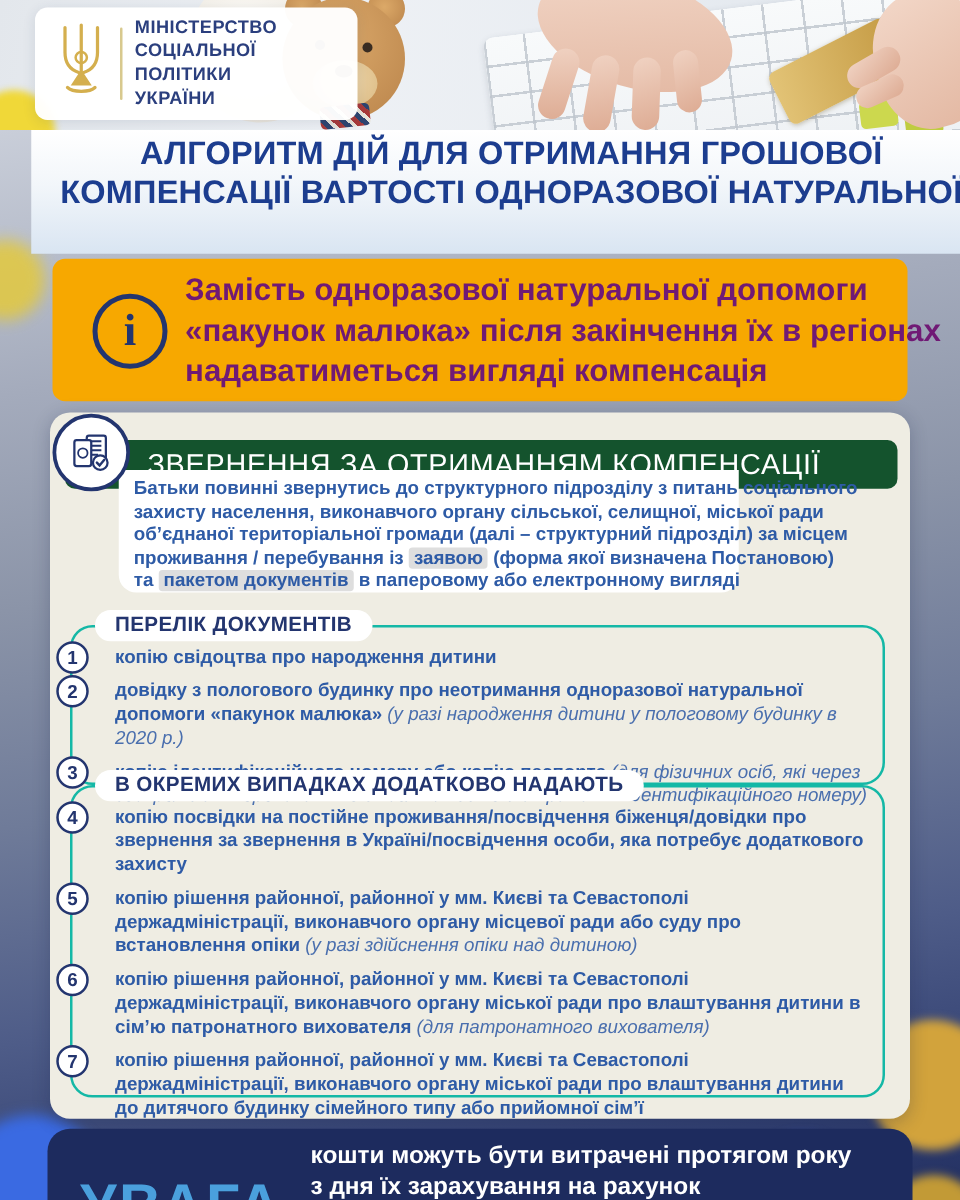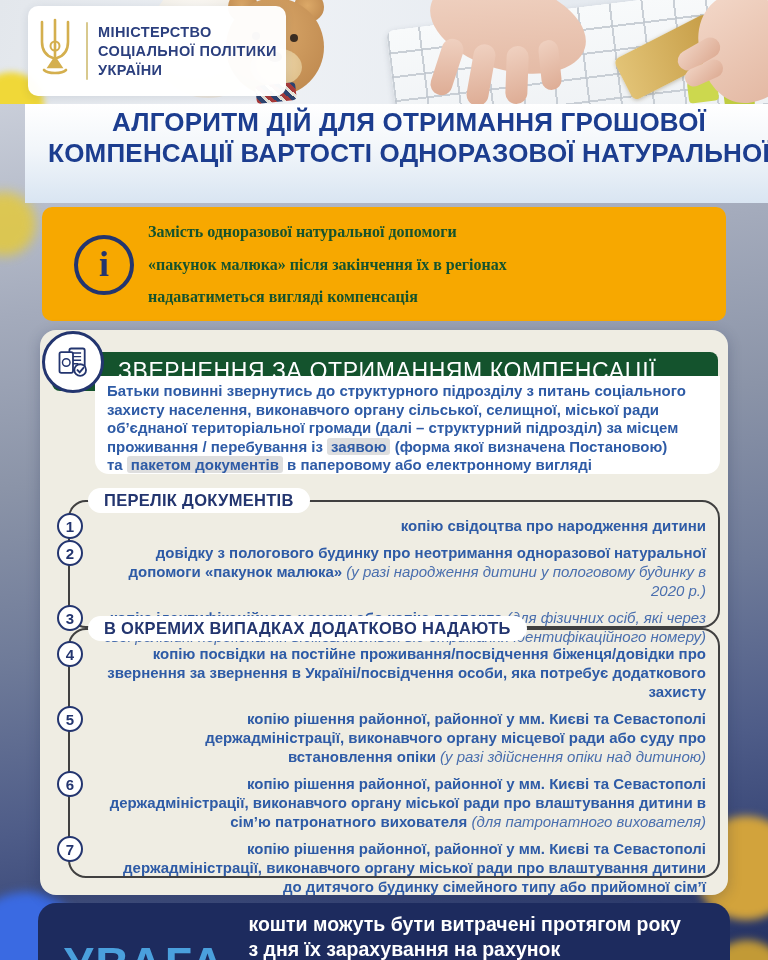--- a/index.html
+++ b/index.html
@@ -48,59 +48,59 @@
   .f1{left:436px;top:38px;width:22px;height:58px;transform:rotate(18deg);}
   .f2{left:470px;top:44px;width:22px;height:62px;transform:rotate(10deg);}
   .f3{left:506px;top:46px;width:22px;height:58px;transform:rotate(2deg);}
   .f4{left:540px;top:40px;width:20px;height:50px;transform:rotate(-6deg);}
   .hand-right-palm{left:700px;top:-8px;width:92px;height:110px;border-radius:48% 52% 55% 45%;transform:rotate(-14deg);}
   .f5{left:676px;top:44px;width:46px;height:20px;transform:rotate(-30deg);}
   .f6{left:684px;top:64px;width:40px;height:18px;transform:rotate(-24deg);}
   .gold-card{position:absolute;left:618px;top:34px;width:104px;height:46px;border-radius:6px;transform:rotate(-27deg);
     background:linear-gradient(100deg,#e3c477,#c49a43);box-shadow:0 1px 4px rgba(90,70,20,.35);}
   .logo-card{position:absolute;left:28px;top:6px;width:258px;height:90px;background:rgba(255,255,255,.97);
-    border-radius:10px;box-shadow:0 2px 10px rgba(40,55,90,.12);display:flex;align-items:center;padding:0 0;box-sizing:border-box;}
+    border-radius:10px;box-shadow:0 2px 10px rgba(40,55,90,.12);display:flex;align-items:center;padding:0 10px;box-sizing:border-box;}
   .trident{flex:0 0 auto;margin-left:4px;}
   .logo-divider{width:2px;height:58px;background:#d8c98e;margin:0 10px 0 8px;border-radius:1px;}
   .ministry{color:#2b3f7e;font-weight:700;font-size:14.5px;line-height:19px;letter-spacing:.4px;}
 
   
   .title-strip{position:absolute;left:0;top:104px;width:768px;height:99px;
     background:linear-gradient(180deg,#ffffff 0%,#f2f6fa 45%,#d9e5f2 100%);
     text-align:center;padding-top:3px;box-sizing:border-box;z-index:2;margin-left:25px;}
   .title-line{color:#1c3d8f;font-weight:700;font-size:26px;line-height:31px;letter-spacing:.2px;}
 
   
   .info-box{position:absolute;left:42px;top:207px;width:684px;height:114px;background:#f7a800;
     border-radius:10px;z-index:2;}
   .info-icon{position:absolute;left:32px;top:28px;width:52px;height:52px;border-radius:50%;
     border:4px solid #23356f;display:flex;align-items:center;justify-content:center;}
   .info-icon span{font-family:"Liberation Serif",serif;font-weight:700;font-size:36px;color:#23356f;line-height:1;margin-top:-2px;}
-  .info-text{position:absolute;left:106px;top:9px;width:560px;color:#14532d;font-weight:600;
-    font-size:16px;line-height:32.5px;font-family:Liberation Serif, serif;}
+  .info-text{position:absolute;left:106px;top:9px;width:560px;color:#701a75;font-weight:600;
+    font-size:25px;line-height:32.5px;}
 
   
   .main-card{position:absolute;left:40px;top:330px;width:688px;height:565px;background:#efede3;
     border-radius:16px;z-index:2;box-shadow:0 3px 14px rgba(25,35,70,.25);}
   .banner{position:absolute;left:12px;top:8px;width:666px;height:39px;background:#14532d;border-radius:8px;
     color:#ffffff;font-weight:400;font-size:23px;letter-spacing:.6px;line-height:39px;padding-left:66px;box-sizing:border-box;margin-top:14px;}
   .banner-icon{position:absolute;left:2px;top:1px;width:56px;height:56px;border-radius:50%;background:#ffffff;
     border:3px solid #23356f;display:flex;align-items:center;justify-content:center;z-index:3;}
-  .intro-panel{position:absolute;left:55px;top:46px;width:625px;height:98px;background:#ffffff;
+  .intro-panel{position:absolute;left:55px;top:46px;width:496px;height:98px;background:#ffffff;
     border-radius:0 0 14px 14px;padding:6px 8px 0 12px;box-sizing:border-box;}
   .intro-panel .rl{display:block;white-space:nowrap;}
   .intro-panel{color:#2e5ba6;font-weight:600;font-size:15px;line-height:18.5px;}
   .nowrap-lines .rl{display:block;white-space:nowrap;}
   .info-text .rl{display:block;white-space:nowrap;}
   .seg-highlight{background:#dedede;border-radius:3px;padding:0 4px;}
   .seg-bold{font-weight:700;}
   .seg-italic{font-style:italic;font-weight:400;color:#4a6fae;}
 
-  .doc-box{position:absolute;left:28px;width:652px;border:2px solid #404040;border-radius:18px;
-    box-sizing:border-box;padding:14px 12px 4px 34px;text-align:right;}
+  .doc-box{position:absolute;left:16px;width:652px;border:2px solid #14b8a6;border-radius:18px;
+    box-sizing:border-box;padding:14px 12px 4px 34px;}
   .doc-box1{top:170px;height:128px;}
   .doc-box2{top:298px;height:250px;}
   .box-label{position:absolute;top:-14px;left:18px;background:#ffffff;border-radius:15px;
     padding:3px 16px;color:#23356f;font-weight:700;font-size:16.5px;letter-spacing:.3px;}
   .doc-item{position:relative;margin-bottom:8px;color:#2e5ba6;font-size:15px;line-height:19px;font-weight:600;}
   .num-circle{position:absolute;left:-47px;top:-3px;width:22px;height:22px;border-radius:50%;
     background:#ffffff;border:2px solid #23356f;color:#23356f;font-weight:700;font-size:15px;
     display:flex;align-items:center;justify-content:center;}
 
   

